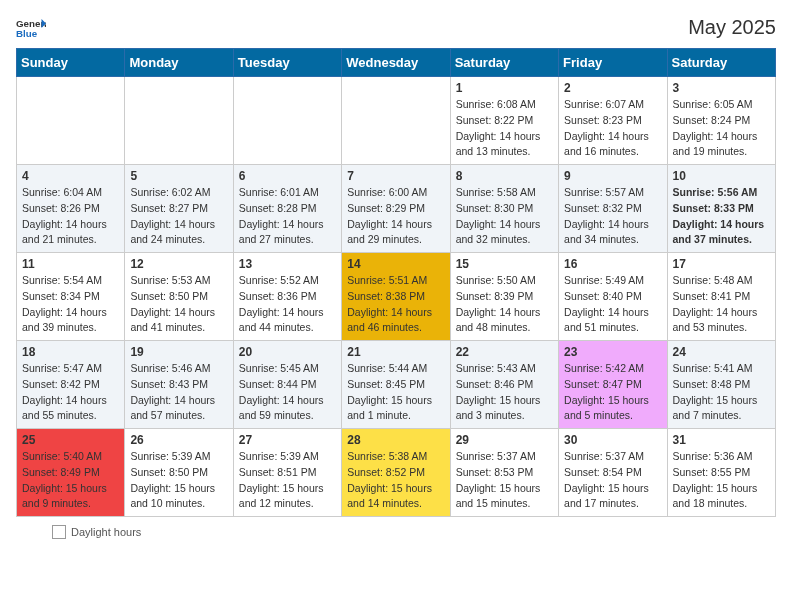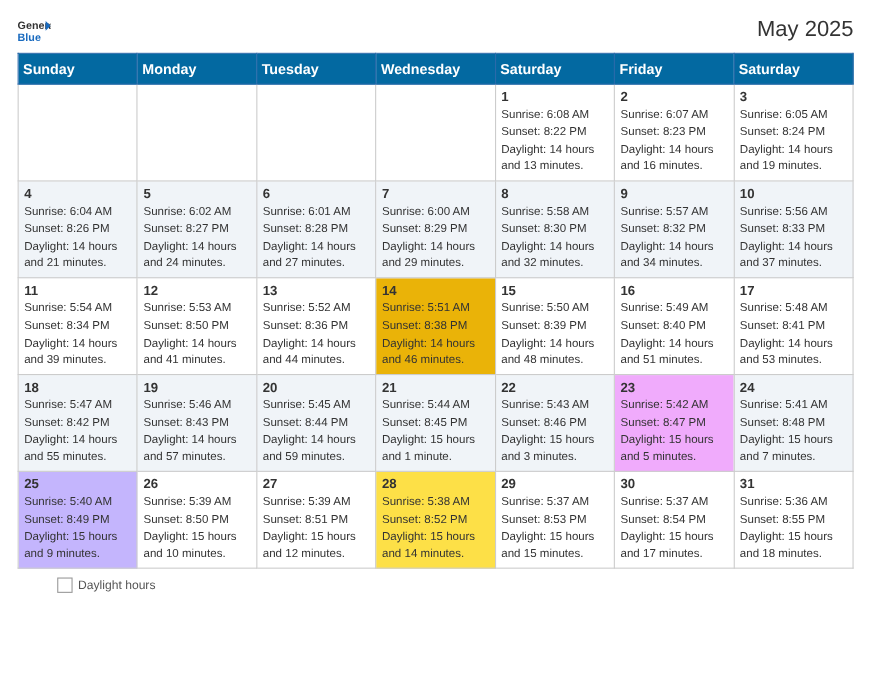--- a/index.html
+++ b/index.html
@@ -147,21 +147,21 @@
 Daylight: 14 hours and 32 minutes.</div>
         </td>
         <td style="background: rgb(240, 244, 248);">
           <div class="day-num">9</div>
           <div class="day-detail" style="white-space: pre-line;">Sunrise: 5:57 AM
 Sunset: 8:32 PM
 Daylight: 14 hours and 34 minutes.</div>
         </td>
         <td style="background: rgb(240, 244, 248);">
           <div class="day-num">10</div>
-          <div class="day-detail" style="white-space: pre-line;">Sunrise: 5:56 AM
+          <div class="day-detail" style="white-space: pre-line; font-weight: bold;">Sunrise: 5:56 AM
 Sunset: 8:33 PM
 Daylight: 14 hours and 37 minutes.</div>
         </td>
       </tr>
       <tr>
         <td style="background: rgb(255, 255, 255);">
           <div class="day-num">11</div>
           <div class="day-detail" style="white-space: pre-line;">Sunrise: 5:54 AM
 Sunset: 8:34 PM
 Daylight: 14 hours and 39 minutes.</div>
@@ -241,21 +241,21 @@
 Daylight: 15 hours and 5 minutes.</div>
         </td>
         <td style="background: rgb(240, 244, 248);">
           <div class="day-num">24</div>
           <div class="day-detail" style="white-space: pre-line;">Sunrise: 5:41 AM
 Sunset: 8:48 PM
 Daylight: 15 hours and 7 minutes.</div>
         </td>
       </tr>
       <tr>
-        <td style="background: #c4b5fd;">
+        <td style="background: #ef4444;">
           <div class="day-num">25</div>
           <div class="day-detail" style="white-space: pre-line;">Sunrise: 5:40 AM
 Sunset: 8:49 PM
 Daylight: 15 hours and 9 minutes.</div>
         </td>
         <td style="background: rgb(255, 255, 255);">
           <div class="day-num">26</div>
           <div class="day-detail" style="white-space: pre-line;">Sunrise: 5:39 AM
 Sunset: 8:50 PM
 Daylight: 15 hours and 10 minutes.</div>

